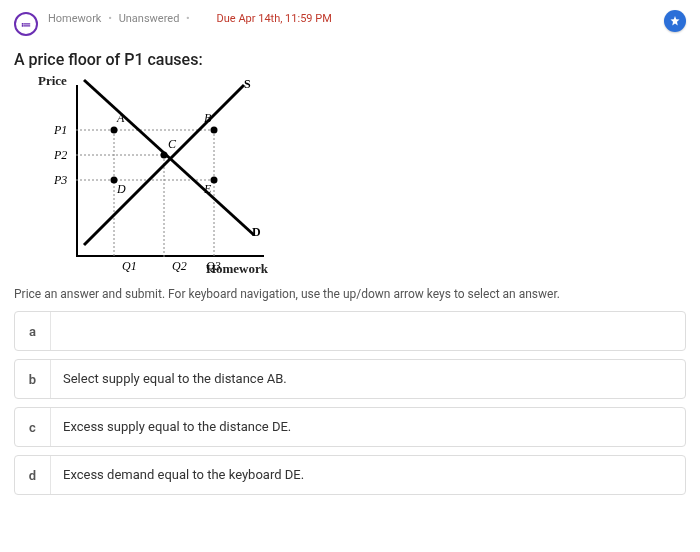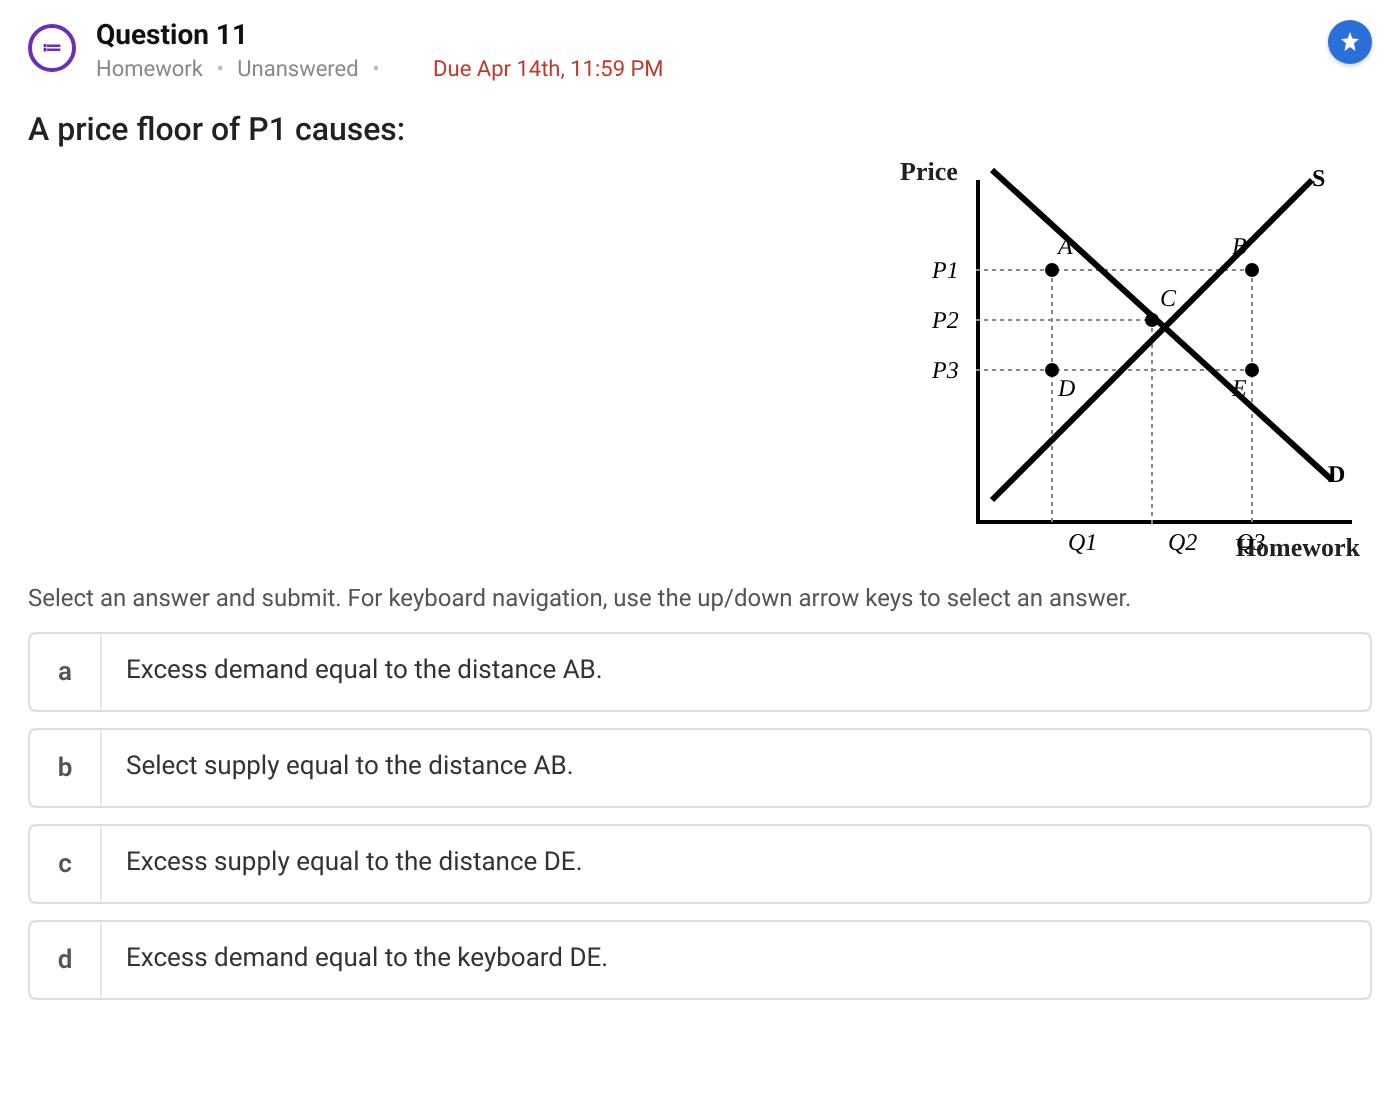--- a/index.html
+++ b/index.html
@@ -29,21 +29,21 @@
     position: absolute; top: 10px; right: 14px;
     width: 22px; height: 22px; border-radius: 50%; background: #2b6fd8;
     display: flex; align-items: center; justify-content: center;
     box-shadow: 0 1px 2px rgba(0,0,0,.2);
   }
   .flag svg { width: 12px; height: 12px; fill: #fff; }
 
   .prompt { margin: 14px 0 6px 0; font-size: 16px; font-weight: 500; color: #222; }
 
   
-  .chart-wrap { display: flex; justify-content: flex-end; margin: 6px 0 12px 0; }
+  .chart-wrap { display: flex; justify-content: flex-start; margin: 6px 0 12px 0; }
   .chart {
     width: 260px; height: 200px; position: relative;
     font-family: Georgia, 'Times New Roman', serif;
   }
   .axis-y { position: absolute; left: 62px; top: 10px; bottom: 18px; width: 2px; background: #000; }
   .axis-x { position: absolute; left: 62px; right: 10px; bottom: 18px; height: 2px; background: #000; }
   .lbl { position: absolute; font-size: 12px; font-style: italic; color: #000; }
   .ylabel { position: absolute; left: 24px; top: -2px; font-weight: 700; font-style: normal; font-size: 13px; }
   .xlabel { position: absolute; right: 6px; bottom: -2px; font-weight: 700; font-style: normal; font-size: 13px; }
 
@@ -63,21 +63,20 @@
   }
 </style>
 </head>
 <body>
 
 <div class="container">
 
   <div class="hdr">
     <div class="qicon">≔</div>
     <div>
-      <div class="qtitle">Question 11</div>
       <div class="qmeta">
         <span>Homework</span>
         <span class="sep">•</span>
         <span>Unanswered</span>
         <span class="sep">•</span>
         <span class="due">Due Apr 14th, 11:59 PM</span>
       </div>
     </div>
   </div>
 
@@ -128,26 +127,25 @@
       <div class="lbl" style="left:190px; top:36px">B</div>
       <div class="lbl" style="left:154px; top:62px">C</div>
       <div class="lbl" style="left:103px; top:107px">D</div>
       <div class="lbl" style="left:190px; top:107px">E</div>
 
       <div class="lbl" style="left:230px; top:2px;  font-style:normal; font-weight:600">S</div>
       <div class="lbl" style="left:238px; top:150px; font-style:normal; font-weight:600">D</div>
     </div>
   </div>
 
-  <div class="instr">Select an answer and submit. For keyboard navigation, use the up/down arrow keys to select an answer.</div>
+  <div class="instr">Price an answer and submit. For keyboard navigation, use the up/down arrow keys to select an answer.</div>
 
   <div class="opts">
     <div class="opt">
       <div class="opt-key">a</div>
-      <div class="opt-text">Excess demand equal to the distance AB.</div>
     </div>
     <div class="opt">
       <div class="opt-key">b</div>
       <div class="opt-text">Select supply equal to the distance AB.</div>
     </div>
     <div class="opt">
       <div class="opt-key">c</div>
       <div class="opt-text">Excess supply equal to the distance DE.</div>
     </div>
     <div class="opt">

